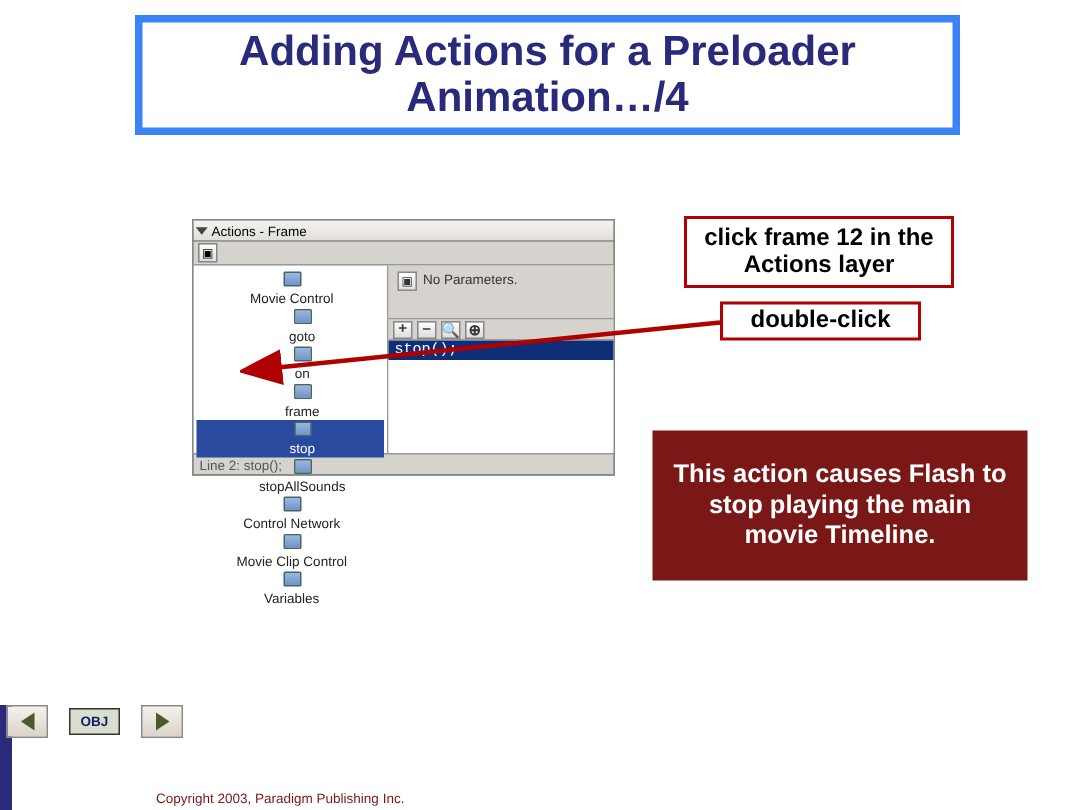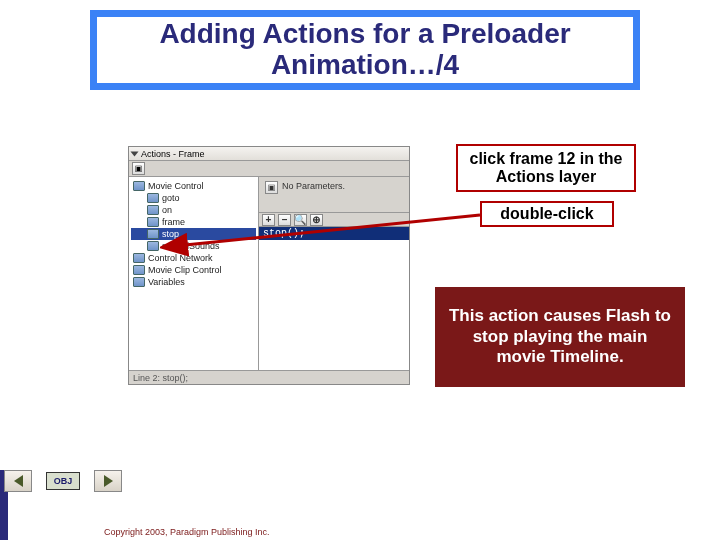--- a/index.html
+++ b/index.html
@@ -1,54 +1,54 @@
 <!DOCTYPE html>
 <html><head>
 <meta charset="utf-8">
 <style>
   * { box-sizing: border-box; margin: 0; padding: 0; }
   body { width: 720px; height: 540px; font-family: Arial, Helvetica, sans-serif; background: #fff; position: relative; overflow: hidden; }
 
   .title-box {
     position: absolute;
     left: 90px; top: 10px; width: 550px; height: 80px;
-    border: 7px solid #3b82f6;
+    border: 5px solid #3b82f6;
     background: #fff;
     display: flex; align-items: center; justify-content: center;
     text-align: center;
     font-size: 28px; font-weight: bold;
     color: #2a2a7a;
     line-height: 1.1;
     padding: 6px 12px;
   }
 
   
   .panel {
     position: absolute;
-    left: 128px; top: 146px; width: 282px; height: 239px;
+    left: 128px; top: 146px; width: 282px; height: 171px;
     border: 1px solid #888;
     background: #14532d;
     font-size: 9px;
     font-family: Tahoma, Arial, sans-serif;
   }
   .panel-titlebar {
     height: 14px; background: linear-gradient(#f5f3f0,#e2dfda);
     border-bottom: 1px solid #999;
     display: flex; align-items: center; gap: 4px; padding: 0 3px;
     font-size: 9px;
   }
   .panel-titlebar .tri { width:0;height:0;border-top:4px solid transparent;border-bottom:4px solid transparent;border-left:5px solid #444; transform: rotate(90deg); }
   .panel-sub {
     height: 16px; background:#d6d3ce; border-bottom:1px solid #999;
     display:flex; align-items:center; gap:4px; padding:0 3px;
   }
   .mini-btn { width:13px; height:13px; border:1px solid #888; background:linear-gradient(#fff,#ddd); display:flex;align-items:center;justify-content:center; font-size:8px;}
   .panel-body { display:flex; height: calc(100% - 14px - 16px - 14px); }
   .tree { width: 130px; background:#fff; border-right:1px solid #999; padding:3px 2px; }
-  .tree-item { display:flex; align-items:center; gap:3px; padding:1px 0 1px 2px; font-size:9px; color:#222;}
+  .tree-item { display:flex; align-items:center; gap:3px; padding:1px 0 1px 2px; font-size:9px; color:#222;flex-direction:column;}
   .book-icon { width:12px; height:10px; background:linear-gradient(#9bb7e0,#6f94c9); border:1px solid #466; border-radius:1px; }
   .tree-item.indent1 { padding-left: 16px; }
   .tree-item.hilite { background:#2a4aa0; color:#fff; }
   .right-pane { flex:1; background:#d6d3ce; display:flex; flex-direction:column; }
   .noparam { height:36px; background:#d6d3ce; border-bottom:1px solid #999; padding:4px 6px; font-size:9px; color:#333; display:flex; align-items:flex-start;}
   .script-toolbar { height:14px; background:#d6d3ce; border-bottom:1px solid #999; display:flex; align-items:center; gap:3px; padding:0 3px;}
   .tool { width:13px;height:12px;border:1px solid #888;background:linear-gradient(#fff,#ddd);display:flex;align-items:center;justify-content:center;font-size:10px;font-weight:bold;color:#333;}
   .script-area { flex:1; background:#fff; color:#fff; position:relative; }
   .script-line { position:absolute; left:0; top:0; right:0; height:13px; background:#102e78; color:#fff; font-family:"Courier New",monospace; font-size:10px; padding:0 4px; display:flex;align-items:center;}
   .panel-footer { height:14px; background:#d6d3ce; border-top:1px solid #999; font-size:9px; padding:0 4px; display:flex;align-items:center; color:#555;}

